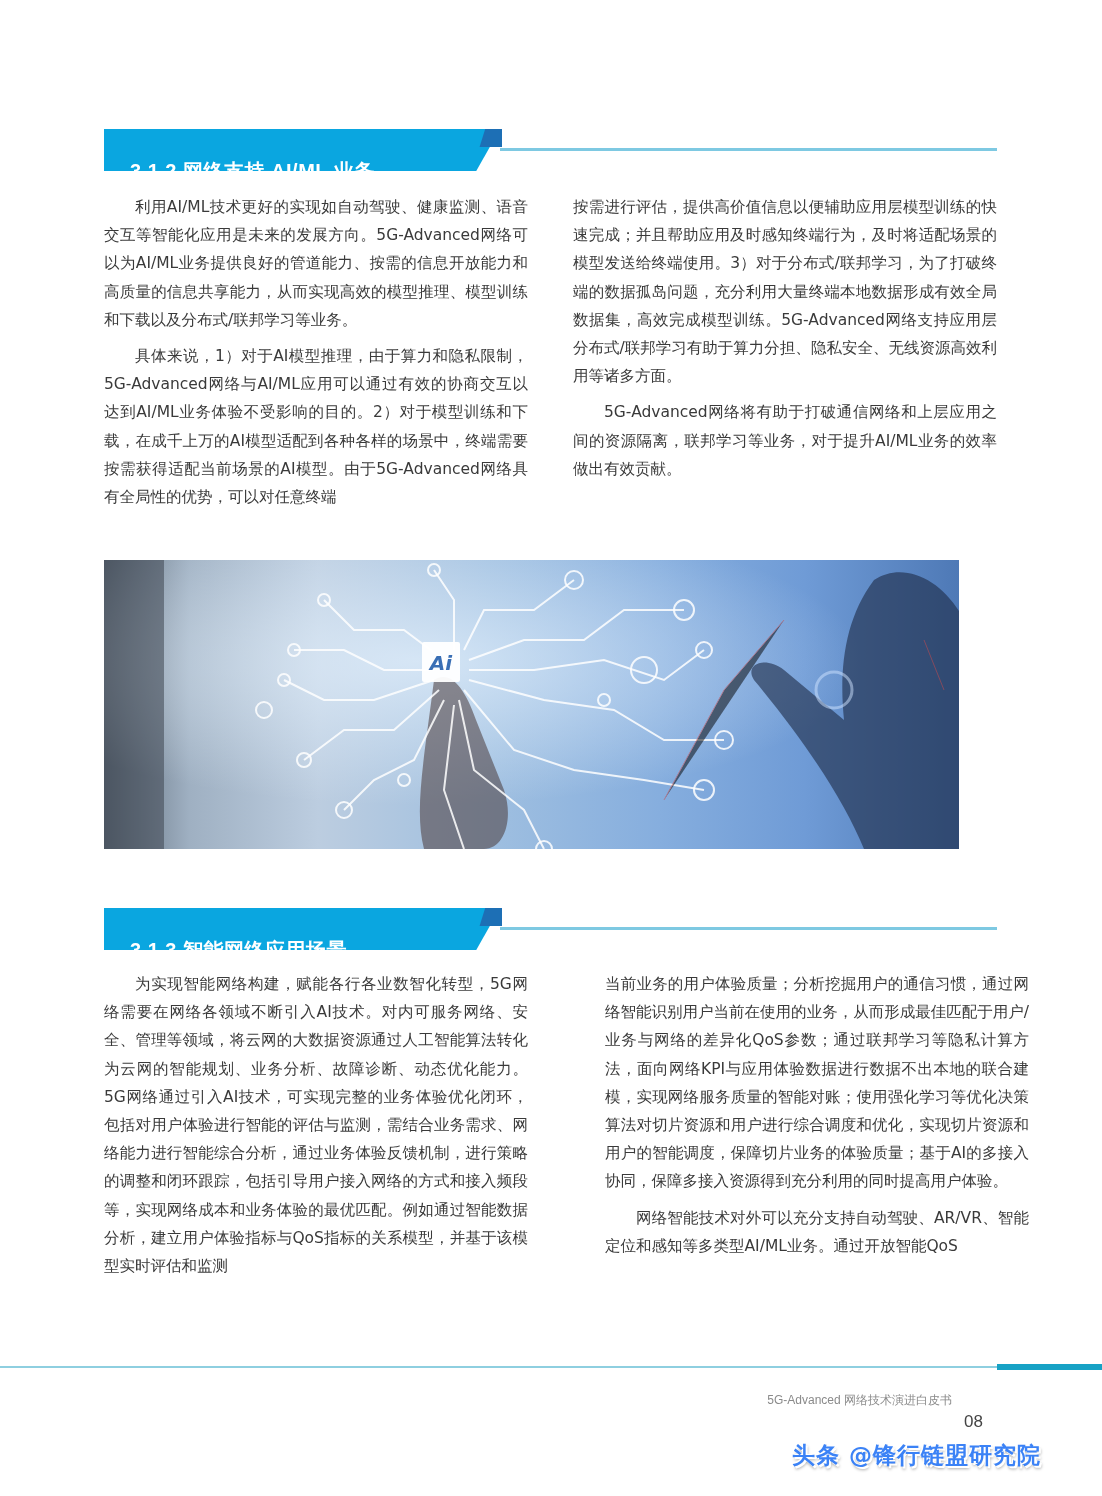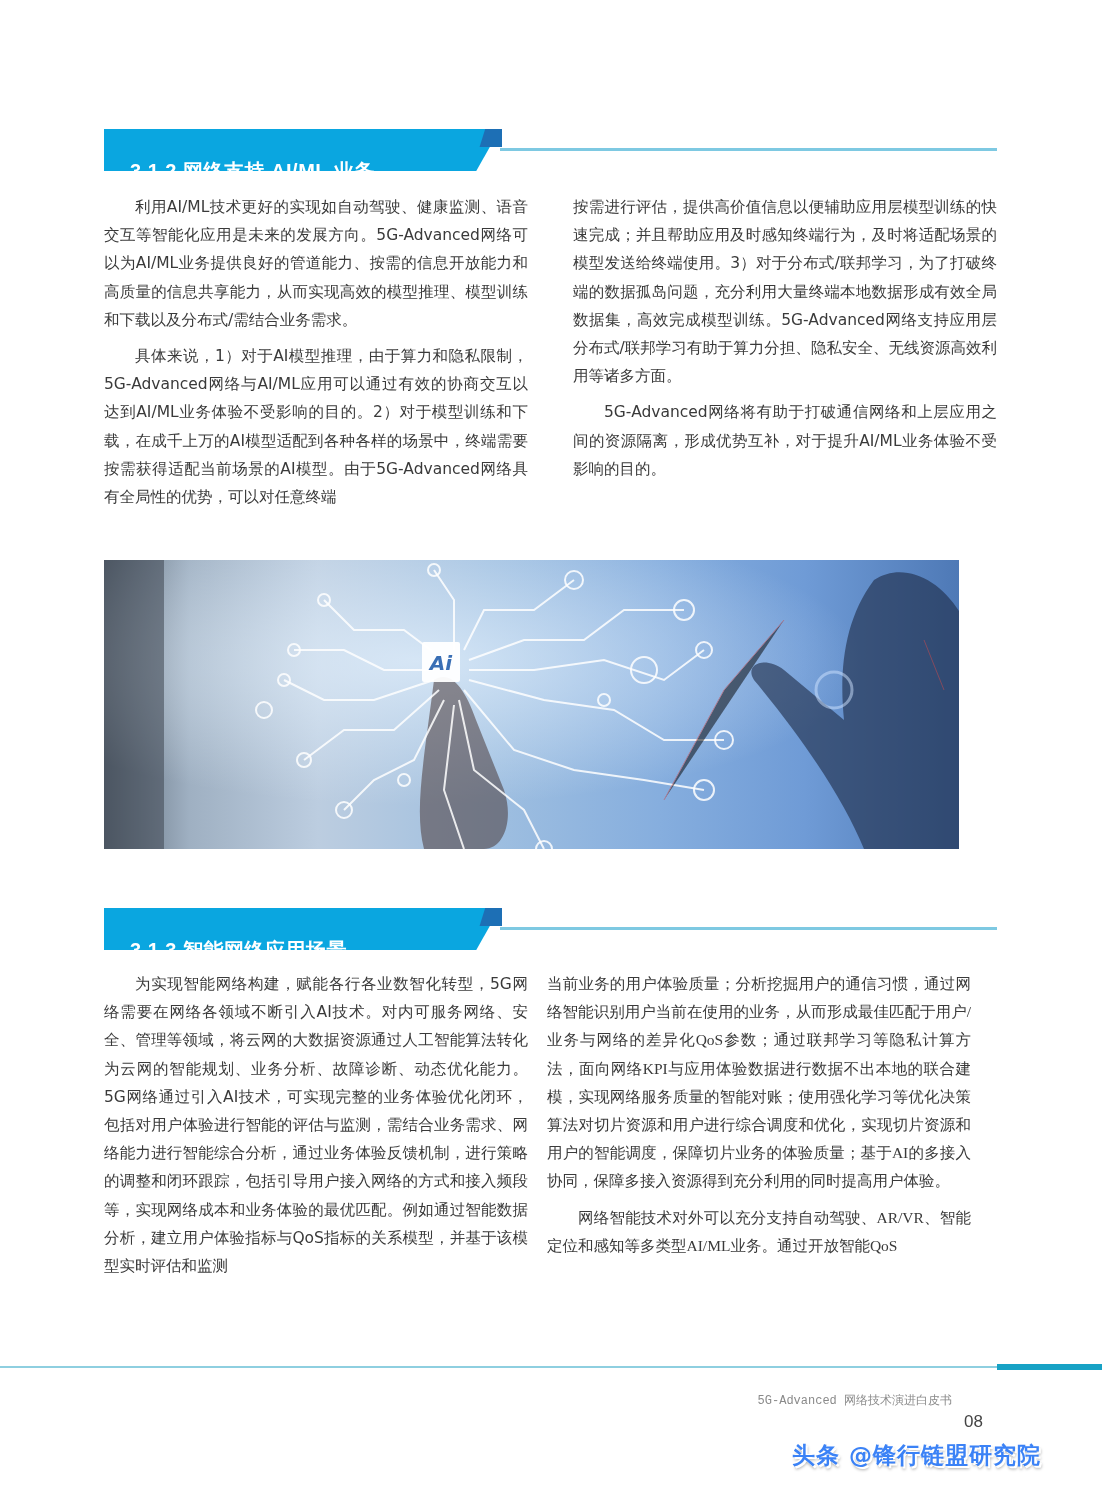--- a/index.html
+++ b/index.html
@@ -52,21 +52,21 @@
       position: absolute; left: 0; top: 1366px; width: 997px; height: 2px;
       background: #8ecfe0;
     }
     .footer-accent {
       position: absolute; left: 997px; top: 1364px; width: 105px; height: 6px;
       background: #17a2c5;
     }
     .footer-text {
       position: absolute; right: 150px; top: 1392px;
       font-size: 12px; color: #8a8a8a;
-      font-family: Liberation Mono, monospace;
+      font-family: Liberation Sans, sans-serif;
     }
     .footer-page {
       position: absolute; left: 964px; top: 1412px;
       font-size: 17px; color: #444;
       font-family: "Liberation Sans", sans-serif;
     }
     .watermark {
       position: absolute; left: 792px; top: 1440px;
       font-size: 23px; color: #3b82f6; font-weight: bold;
       text-shadow: 2px 2px 0 #fff, -1px -1px 0 #fff, 2px 3px 3px rgba(0,0,0,0.35);
@@ -77,27 +77,27 @@
 <body>
 
 <div class="sec-head" style="top:129px;">
   <div class="bar"></div>
   <div class="bar-dark"></div>
   <div class="title">3.1.2 网络支持 AI/ML 业务</div>
   <div class="rule"></div>
 </div>
 
 <div class="col" style="left:104px; top:193px;">
-  <p class="indent">利用AI/ML技术更好的实现如自动驾驶、健康监测、语音交互等智能化应用是未来的发展方向。5G-Advanced网络可以为AI/ML业务提供良好的管道能力、按需的信息开放能力和高质量的信息共享能力，从而实现高效的模型推理、模型训练和下载以及分布式/需结合业务需求。</p>
+  <p class="indent">利用AI/ML技术更好的实现如自动驾驶、健康监测、语音交互等智能化应用是未来的发展方向。5G-Advanced网络可以为AI/ML业务提供良好的管道能力、按需的信息开放能力和高质量的信息共享能力，从而实现高效的模型推理、模型训练和下载以及分布式/联邦学习等业务。</p>
   <p class="indent">具体来说，1）对于AI模型推理，由于算力和隐私限制， 5G-Advanced网络与AI/ML应用可以通过有效的协商交互以达到AI/ML业务体验不受影响的目的。2）对于模型训练和下载，在成千上万的AI模型适配到各种各样的场景中，终端需要按需获得适配当前场景的AI模型。由于5G-Advanced网络具有全局性的优势，可以对任意终端</p>
 </div>
 
 <div class="col" style="left:573px; top:193px;">
   <p class="noindent">按需进行评估，提供高价值信息以便辅助应用层模型训练的快速完成；并且帮助应用及时感知终端行为，及时将适配场景的模型发送给终端使用。3）对于分布式/联邦学习，为了打破终端的数据孤岛问题，充分利用大量终端本地数据形成有效全局数据集，高效完成模型训练。5G-Advanced网络支持应用层分布式/联邦学习有助于算力分担、隐私安全、无线资源高效利用等诸多方面。</p>
-  <p class="indent">5G-Advanced网络将有助于打破通信网络和上层应用之间的资源隔离，形成优势互补，对于提升AI/ML业务体验不受影响的目的。</p>
+  <p class="indent">5G-Advanced网络将有助于打破通信网络和上层应用之间的资源隔离，联邦学习等业务，对于提升AI/ML业务的效率做出有效贡献。</p>
 </div>
 
 <div class="photo">
   <svg width="893" height="289" viewBox="0 0 893 289">
     <defs>
       <radialGradient id="glow" cx="35%" cy="35%" r="50%">
         <stop offset="0%" stop-color="#e8f4ff" stop-opacity="0.7"></stop>
         <stop offset="100%" stop-color="#e8f4ff" stop-opacity="0"></stop>
       </radialGradient>
     </defs>
@@ -154,21 +154,21 @@
   <div class="bar"></div>
   <div class="bar-dark"></div>
   <div class="title">3.1.3 智能网络应用场景</div>
   <div class="rule"></div>
 </div>
 
 <div class="col" style="left:104px; top:970px;">
   <p class="indent">为实现智能网络构建，赋能各行各业数智化转型，5G网络需要在网络各领域不断引入AI技术。对内可服务网络、安全、管理等领域，将云网的大数据资源通过人工智能算法转化为云网的智能规划、业务分析、故障诊断、动态优化能力。5G网络通过引入AI技术，可实现完整的业务体验优化闭环，包括对用户体验进行智能的评估与监测，需结合业务需求、网络能力进行智能综合分析，通过业务体验反馈机制，进行策略的调整和闭环跟踪，包括引导用户接入网络的方式和接入频段等，实现网络成本和业务体验的最优匹配。例如通过智能数据分析，建立用户体验指标与QoS指标的关系模型，并基于该模型实时评估和监测</p>
 </div>
 
-<div class="col" style="left:547px; top:970px;font-family:Liberation Serif, serif;">
+<div class="col" style="left:605px; top:970px;">
   <p class="noindent">当前业务的用户体验质量；分析挖掘用户的通信习惯，通过网络智能识别用户当前在使用的业务，从而形成最佳匹配于用户/业务与网络的差异化QoS参数；通过联邦学习等隐私计算方法，面向网络KPI与应用体验数据进行数据不出本地的联合建模，实现网络服务质量的智能对账；使用强化学习等优化决策算法对切片资源和用户进行综合调度和优化，实现切片资源和用户的智能调度，保障切片业务的体验质量；基于AI的多接入协同，保障多接入资源得到充分利用的同时提高用户体验。</p>
   <p class="indent">网络智能技术对外可以充分支持自动驾驶、AR/VR、智能定位和感知等多类型AI/ML业务。通过开放智能QoS</p>
 </div>
 
 <div class="footer-rule"></div>
 <div class="footer-accent"></div>
 <div class="footer-text">5G-Advanced 网络技术演进白皮书</div>
 <div class="footer-page">08</div>
 
 <div class="watermark">头条 @锋行链盟研究院</div>

